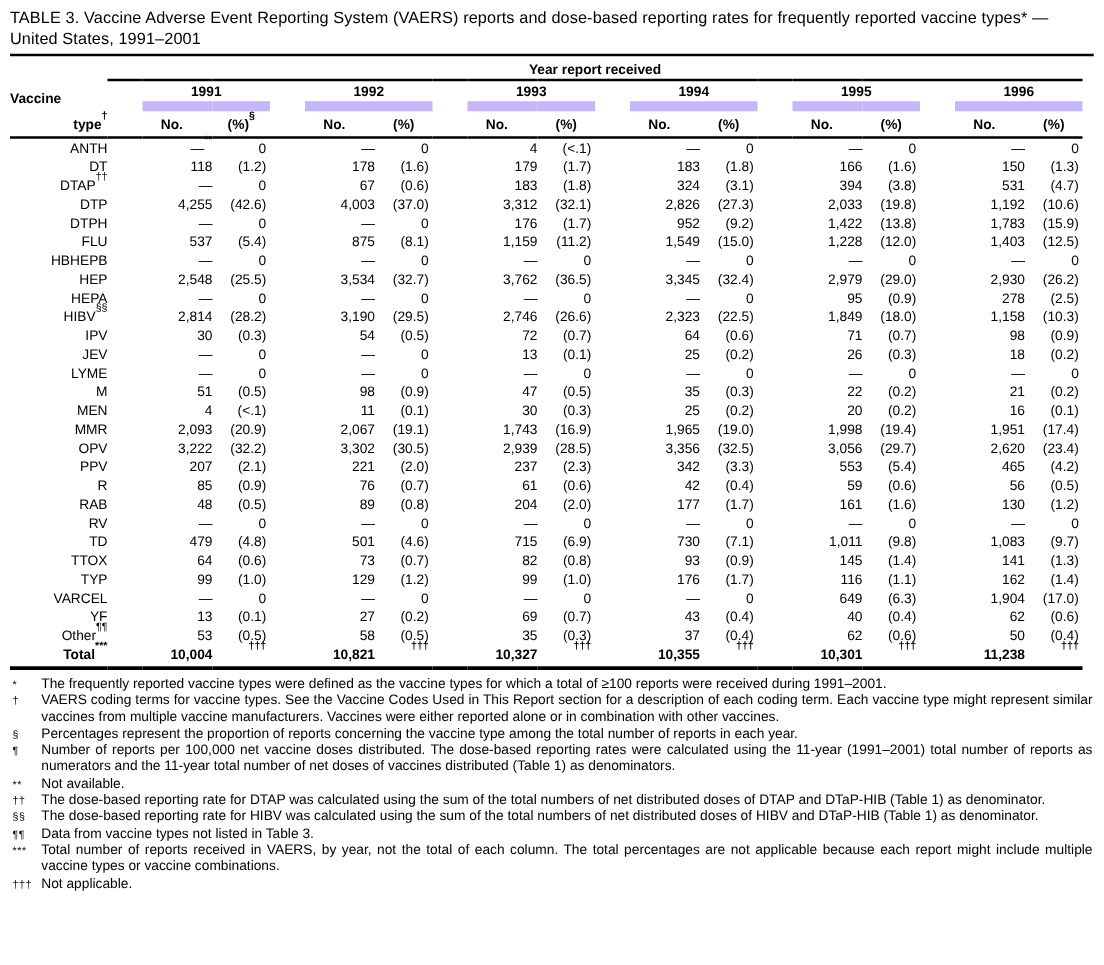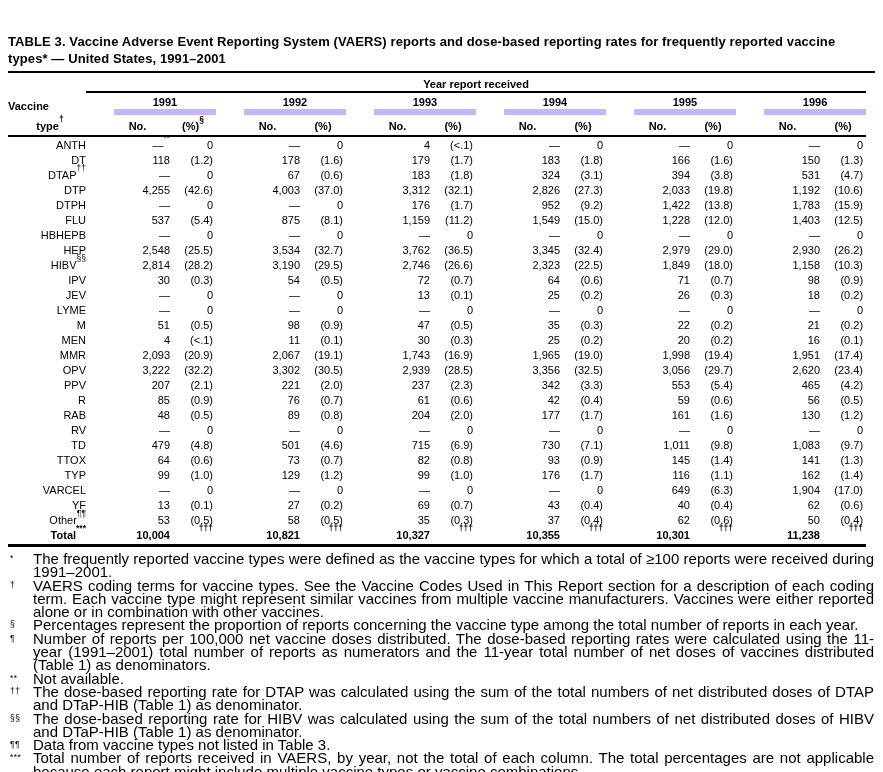--- a/index.html
+++ b/index.html
@@ -4,59 +4,58 @@
 <style>
   html,body { margin:0; padding:0; background:#ffffff; }
   body {
     width:883px; height:772px; overflow:hidden;
     font-family:"Liberation Sans", sans-serif; color:#000;
     -webkit-font-smoothing:antialiased;
   }
   .page { padding:6px 8px 0 8px; }
 
   .title {
-    font-weight:bold; font-size:13px; line-height:16.5px;
+    font-weight:normal; font-size:13px; line-height:16.5px;
     border-bottom:2px solid #000; padding-bottom:4px;
     letter-spacing:0.1px;
-    margin-top:28px;
   }
 
   table.vaers {
     border-collapse:collapse; table-layout:fixed;
     width:858px; margin-top:0;
   }
   th, td { padding:0; margin:0; }
 
   thead th { font-weight:bold; font-size:11px; vertical-align:bottom; }
   th.span-head { text-align:center; border-bottom:2px solid #000; padding:5px 0 1px 0;margin-top:12px; }
   th.corner { border:none; }
-  th.year  { text-align:center; border-bottom:6px solid #c4b5fd; padding:3px 0 1px 0; }
+  th.year  { text-align:center; border-bottom:8px solid #c4b5fd; padding:3px 0 1px 0; }
   th.stub1 { text-align:left; padding-top:3px; }
   tr.colrow th { border-bottom:2px solid #000; padding-bottom:3px; height:17px; }
-  th.stub2 { text-align:center; padding-left:6px; font-weight:bold; }
+  th.stub2 { text-align:right; padding-left:6px; font-weight:bold; }
   th.no-h  { text-align:center; padding-right:9px; }
   th.pct-h { text-align:center; }
 
   tbody td { font-size:11px; height:15px; vertical-align:bottom; white-space:nowrap; line-height:13px; }
   td.stub { text-align:right; }
   td.no   { text-align:right; }
   td.pct  { text-align:right; padding-right:3px; }
   tr.total td { font-weight:bold; border-bottom:3px solid #000; padding-bottom:2px; }
 
   sup.mk {
     font-size:8.5px; line-height:0; position:relative; top:-3.5px; letter-spacing:0;
   }
 
   .footnotes { margin-top:5px; width:866px; }
   .fn { display:flex; }
   .fn-marker {
     flex:0 0 23px; font-size:8.5px; padding-left:2px; padding-top:1px;
     letter-spacing:0.5px;
   }
-  .fn-text { flex:1; font-size:15px; line-height:13.3px; text-align:justify; }
+  .fn-text { flex:1; font-size:11px; line-height:13.3px; text-align:justify; }
 </style>
 </head>
 <body>
 
 <div class="page">
   <div class="title">TABLE 3. Vaccine Adverse Event Reporting System (VAERS) reports and dose-based reporting rates for frequently reported vaccine types* — United States, 1991–2001</div>
 
   <table class="vaers">
     <colgroup id="cols">
         <col style="width: 78px;">
@@ -284,20 +283,41 @@
           <td class="no">3,345</td>
           <td class="pct">(32.4)</td>
           <td class="gap"></td>
           <td class="no">2,979</td>
           <td class="pct">(29.0)</td>
           <td class="gap"></td>
           <td class="no">2,930</td>
           <td class="pct">(26.2)</td>
         </tr>
         <tr>
+          <td class="stub">HEPA</td>
+          <td class="gap"></td>
+          <td class="no">—</td>
+          <td class="pct">0</td>
+          <td class="gap"></td>
+          <td class="no">—</td>
+          <td class="pct">0</td>
+          <td class="gap"></td>
+          <td class="no">—</td>
+          <td class="pct">0</td>
+          <td class="gap"></td>
+          <td class="no">—</td>
+          <td class="pct">0</td>
+          <td class="gap"></td>
+          <td class="no">95</td>
+          <td class="pct">(0.9)</td>
+          <td class="gap"></td>
+          <td class="no">278</td>
+          <td class="pct">(2.5)</td>
+        </tr>
+        <tr>
           <td class="stub">HIBV<sup class="mk">§§</sup></td>
           <td class="gap"></td>
           <td class="no">2,814</td>
           <td class="pct">(28.2)</td>
           <td class="gap"></td>
           <td class="no">3,190</td>
           <td class="pct">(29.5)</td>
           <td class="gap"></td>
           <td class="no">2,746</td>
           <td class="pct">(26.6)</td>

